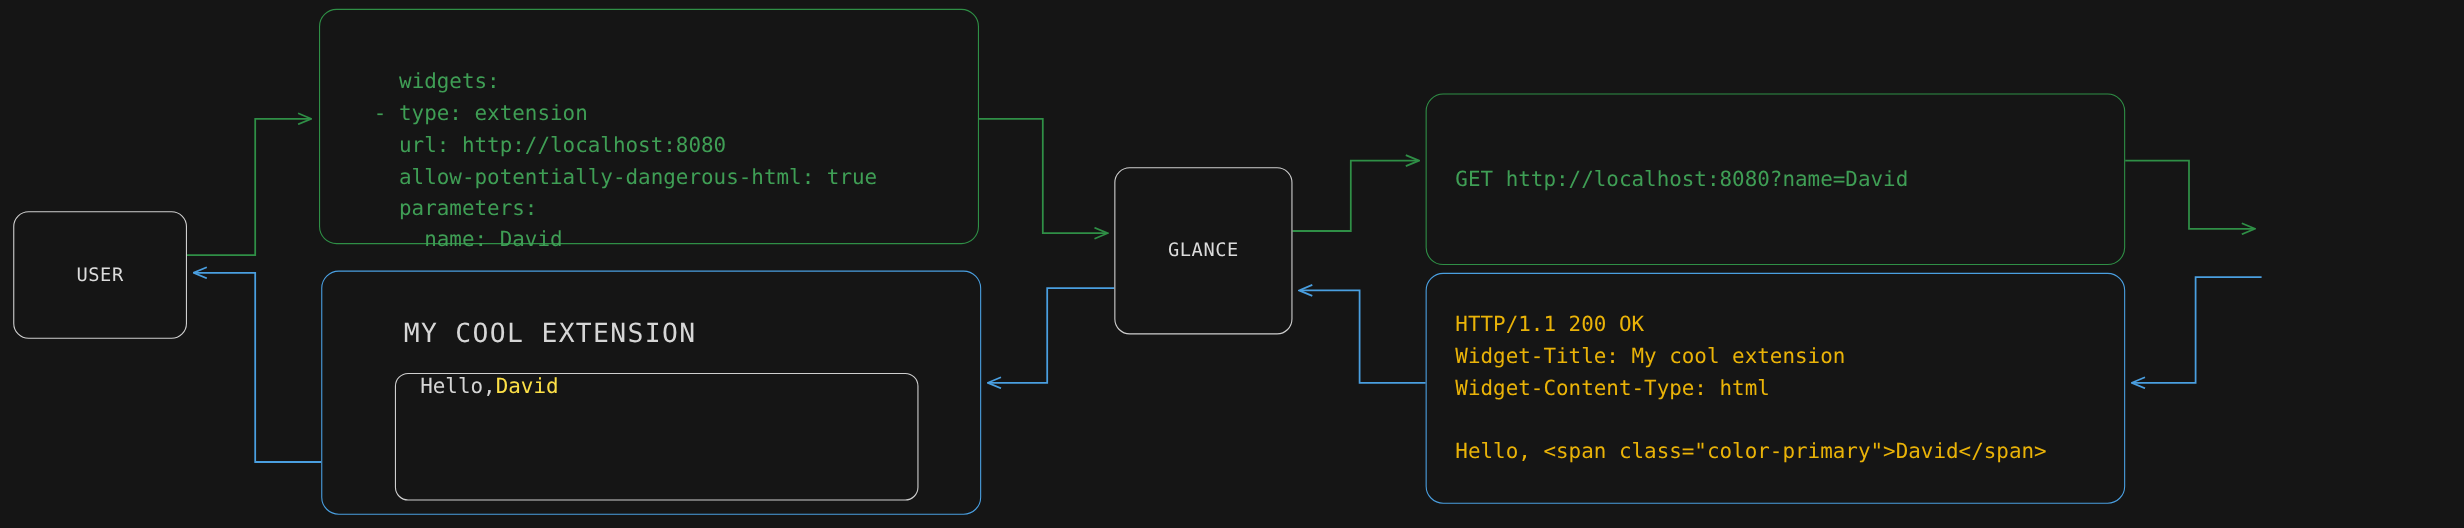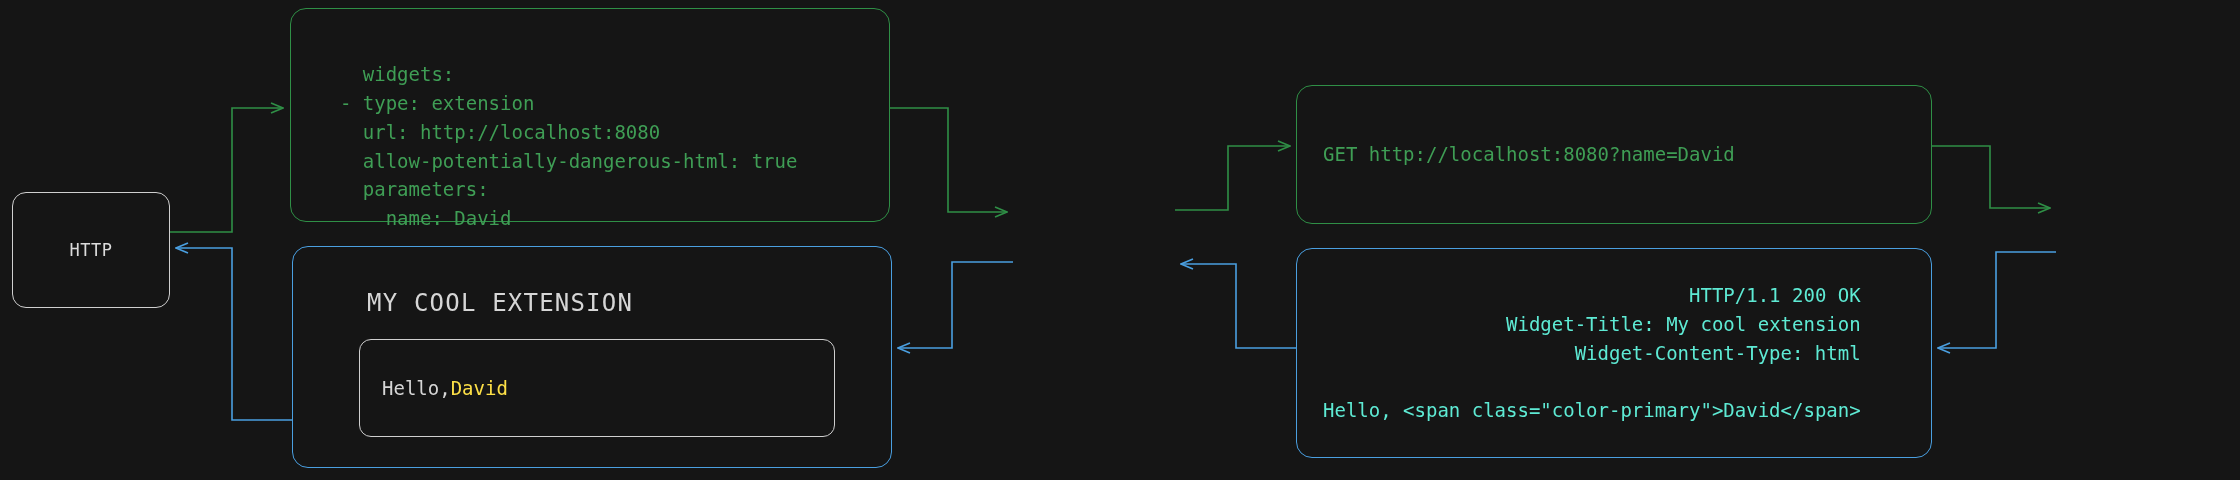--- a/index.html
+++ b/index.html
@@ -44,24 +44,24 @@
     border-radius: 16px;
     border: 1.6px solid #2f8f46;
     background: #151515;
     padding: 22px 26px;
     font-family: "DejaVu Sans Mono", monospace;
     font-size: 19px;
     line-height: 1.52;
     white-space: pre;
     color: #3f9e55;
   }
-  .codebox.blue { border-color: #4a9fe0; color: #5eead4; text-align: right; }
+  .codebox.blue { border-color: #4a9fe0; color: #eab308; }
 
   #box-yaml { left: 290px;  top: 8px;   width: 600px; height: 214px; }
-  #box-get  { left: 1296px; top: 85px;  width: 636px; height: 139px;
+  #box-get  { left: 1296px; top: 85px;  width: 636px; height: 156px;
               display: flex; align-items: center; }
   #box-resp { left: 1296px; top: 248px; width: 636px; height: 210px;
               display: flex; align-items: center; }
 
   #box-widget {
     position: absolute;
     left: 292px; top: 246px; width: 600px; height: 222px;
     border: 1.6px solid #4a9fe0;
     border-radius: 16px;
     background: #151515;
@@ -72,23 +72,23 @@
     font-family: "DejaVu Sans Mono", monospace;
     font-size: 24px;
     letter-spacing: 1.2px;
     margin: 16px 0 22px 46px;
   }
   #widget-card {
     margin-left: 38px;
     margin-right: 28px;
     border: 1.5px solid #cfcfcf;
     border-radius: 12px;
-    height: 98px;
+    height: 116px;
     display: flex;
-    align-items: center;
+    align-items: flex-start;
     padding-left: 22px;
     font-family: "DejaVu Sans Mono", monospace;
     font-size: 19px;
     color: #d6d6d6;
   }
   .accent { color: #fde047; }
   .nowrap { white-space: pre; }
 </style>
 </head>
 <body>
@@ -132,23 +132,26 @@
     <g>
       <path d="M1013 262 L952 262 L952 348 L899 348" fill="none" stroke="#4a9fe0" stroke-width="1.6" marker-end="url(#ah-blue)"></path>
     </g>
 
     <g>
       <path d="M292 420 L232 420 L232 248 L177 248" fill="none" stroke="#4a9fe0" stroke-width="1.6" marker-end="url(#ah-blue)"></path>
     </g>
   </svg>
 
   <div class="node" id="node-user">
-    <span>HTTP</span>
+    <span>USER</span>
   </div>
 
+  <div class="node" id="node-glance">
+    <span>GLANCE</span>
+  </div>
 
 
   <div class="codebox" id="box-yaml">
     <span class="nowrap">widgets:
   - type: extension
     url: http://localhost:8080
     allow-potentially-dangerous-html: true
     parameters:
       name: David</span>
   </div>

